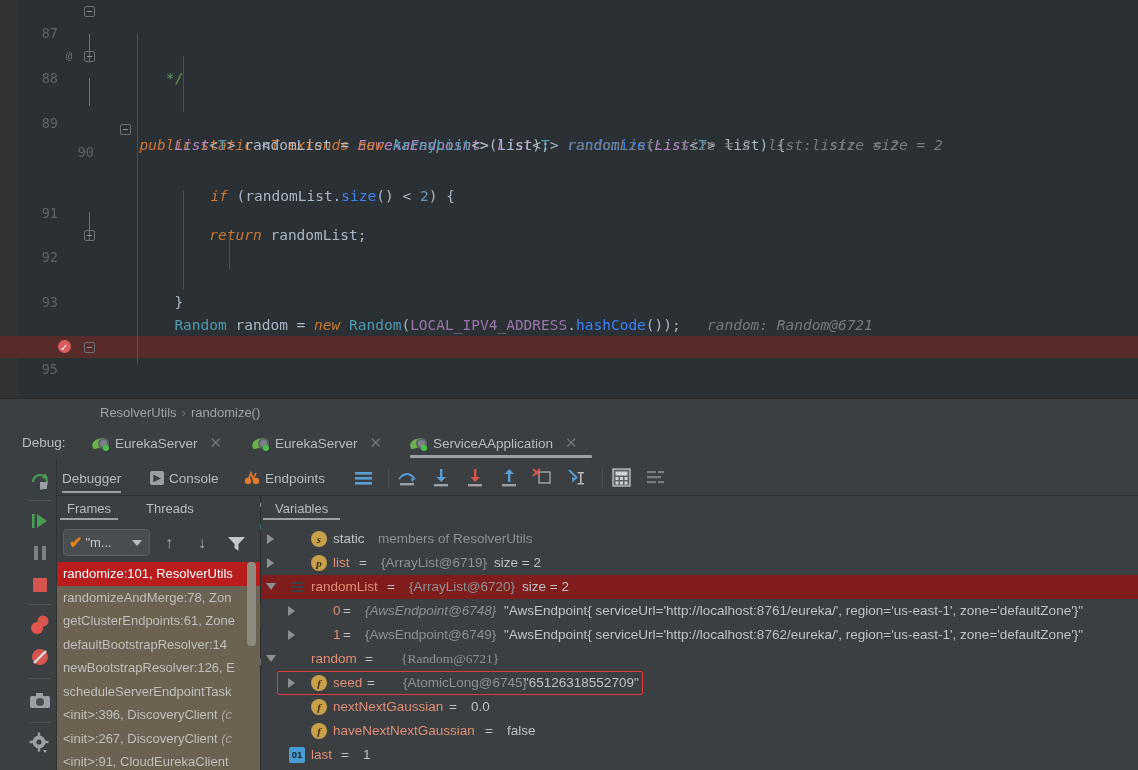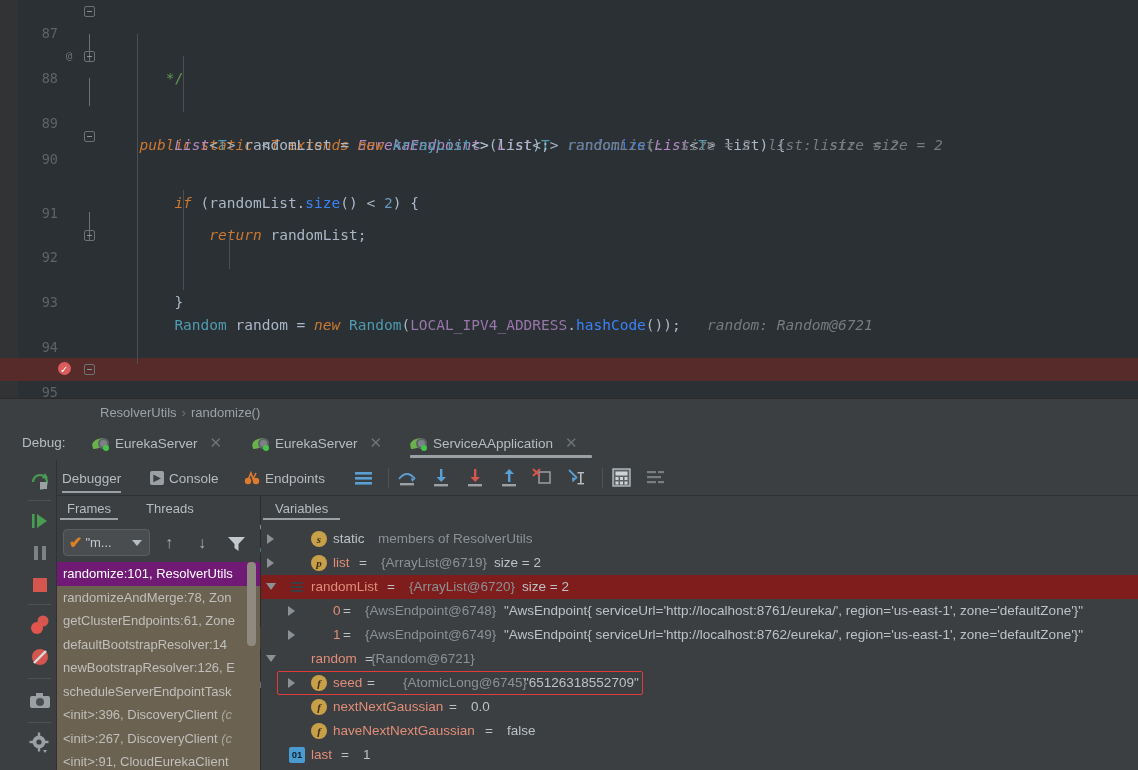--- a/index.html
+++ b/index.html
@@ -91,21 +91,21 @@
       border:1px solid #5a5f62; border-radius:4px; background:#4a4d4f; display:flex; align-items:center; }
   #frame-selector .chk { color:#e08020; font-size:16px; margin-left:5px; font-weight:bold; }
   #frame-selector .ftxt { font-size:13px; color:#c3c9cc; margin-left:3px; }
   #frame-selector .carot { position:absolute; right:7px; top:10px; border-left:5px solid transparent;
       border-right:5px solid transparent; border-top:6px solid #b6bcc0; }
   .farrow { position:absolute; top:38px; font-size:16px; color:#a6abae; }
   #frames-list { position:absolute; left:0; top:66px; width:203px; height:208px; background:#6b6252;
                  overflow:hidden; }
   .frame-row { height:23.5px; line-height:23.5px; padding-left:6px; font-size:13px; color:#c0bfbb;
                white-space:nowrap; overflow:hidden; }
-  .frame-row.sel { background:#701a75; color:#ffffff; }
+  .frame-row.sel { background:#b91c1c; color:#ffffff; }
   .frame-row i { color:#a9a59c; font-style:italic; }
   #frames-scroll { position:absolute; right:4px; top:0px; width:9px; height:84px; background:#8e8a80;
                    border-radius:4px; }
 
   
   #vars-pane { position:absolute; left:261px; top:496px; width:877px; height:274px; background:#3c3f41; }
   #vars-tab { position:absolute; left:14px; top:5px; font-size:13px; color:#b6bcc0; }
   #vars-tab:after { content:""; position:absolute; left:-12px; right:-12px; bottom:-4px; height:2px;
                     background:#9aa0a4; }
   #vars-list { position:absolute; left:0; top:31px; width:877px; height:243px; background:#3c3f41; }
@@ -156,21 +156,21 @@
     <span class="gmark g-at" style="top:0;">@</span>
     <span class="fi" style="top:6px;"></span>
     <span class="codetext"><span class="kw">  public static </span><span class="pun">&lt;</span><span class="kw">T extends </span><span class="cls">EurekaEndpoint</span><span class="pun">&gt; </span><span class="cls">List</span><span class="pun">&lt;</span><span class="typ">T</span><span class="pun">&gt; </span><span class="mth">randomize</span><span class="pun">(</span><span class="cls">List</span><span class="pun">&lt;</span><span class="typ">T</span><span class="pun">&gt; </span><span class="pun">list</span><span class="pun">) {</span><span class="hint">   </span><span class="hint">list:  size = 2</span></span>
   </div>
 
   <div class="code-line" style="top:44.8px;">
     <span class="ln">89</span>
     <span class="codetext"><span class="pun">      </span><span class="cls">List</span><span class="pun">&lt;</span><span class="typ">T</span><span class="pun">&gt; randomList = </span><span class="kw">new </span><span class="typ">ArrayList</span><span class="pun">&lt;&gt;(list);</span><span class="hint">  </span><span class="hint">randomList:  size = 2  list:  size = 2</span></span>
   </div>
 
-  <div class="code-line" style="top:58px;">
+  <div class="code-line" style="top:51px;margin-left:36px;">
     <span class="ln">90</span>
     <span class="fi" style="top:6px;"></span>
     <span class="codetext"><span class="pun">      </span><span class="kw">if </span><span class="pun">(randomList.</span><span class="mth">size</span><span class="pun">() &lt; </span><span class="num">2</span><span class="pun">) {</span></span>
   </div>
 
   <div class="code-line" style="top:89.6px;">
     <span class="ln">91</span>
     <span class="codetext"><span class="pun">          </span><span class="kw">return </span><span class="pun">randomList;</span></span>
   </div>
 
@@ -178,24 +178,20 @@
     <span class="ln">92</span>
     <span class="fi" style="top:6px;"></span>
     <span class="codetext"><span class="pun">      }</span></span>
   </div>
 
   <div class="code-line" style="top:134.4px;">
     <span class="ln">93</span>
     <span class="codetext"><span class="typ">      Random </span><span class="pun">random = </span><span class="kw">new </span><span class="typ">Random</span><span class="pun">(</span><span class="fld">LOCAL_IPV4_ADDRESS</span><span class="pun">.</span><span class="mth">hashCode</span><span class="pun">());</span><span class="hint">   </span><span class="hint">random: Random@6721</span></span>
   </div>
 
-  <div class="code-line" style="top:156.8px;">
-    <span class="ln">94</span>
-    <span class="codetext"><span class="kw">      int </span><span class="pun">last = randomList.</span><span class="mth">size</span><span class="pun">() - </span><span class="num">1</span><span class="pun">;</span><span class="hint">  </span><span class="hint">last: 1</span></span>
-  </div>
 
   <div class="code-line hl-bp" style="top:179.2px;">
     <span class="ln">95</span>
     <span class="bp-dot"></span>
     <span class="fi" style="top:6px;"></span>
     <span class="codetext"><span class="kw">      for </span><span class="pun">(</span><span class="kw">int </span><span class="pun">i = </span><span class="num">0</span><span class="pun">; i &lt; last; i++) {</span><span class="hint">  </span><span class="hint">last: 1</span></span>
   </div>
 
   <div class="code-line" style="top:201.6px;">
     <span class="ln">96</span>
@@ -474,39 +470,39 @@
       <span class="vtext vval" style="left:126px;"> = </span>
       <span class="vtext vdim" style="left:148px;">{ArrayList@6720}</span>
       <span class="vtext vval" style="left:261px;">size = 2</span>
     </div>
 
     <div class="vrow">
       <span class="tri right" style="left:27px;"></span>
       <span class="vicon ic-list" style="left:50px;"></span>
       <span class="vtext vname" style="left:72px;">0</span>
       <span class="vtext vval" style="left:82px;"> = </span>
-      <span class="vtext vdim" style="left:104px;">{AwsEndpoint@6748}</span>
+      <span class="vtext vdim" style="left:104px;font-style:italic;">{AwsEndpoint@6748}</span>
       <span class="vtext vstr" style="left:243px;">"AwsEndpoint{ serviceUrl='http://localhost:8761/eureka/', region='us-east-1', zone='defaultZone'}"</span>
     </div>
 
     <div class="vrow">
       <span class="tri right" style="left:27px;"></span>
       <span class="vicon ic-list" style="left:50px;"></span>
       <span class="vtext vname" style="left:72px;">1</span>
       <span class="vtext vval" style="left:82px;"> = </span>
       <span class="vtext vdim" style="left:104px;">{AwsEndpoint@6749}</span>
       <span class="vtext vstr" style="left:243px;">"AwsEndpoint{ serviceUrl='http://localhost:8762/eureka/', region='us-east-1', zone='defaultZone'}"</span>
     </div>
 
     <div class="vrow">
       <span class="tri down" style="left:5px;"></span>
       <span class="vicon ic-list" style="left:28px;"></span>
       <span class="vtext vname" style="left:50px;">random</span>
       <span class="vtext vval" style="left:104px;"> = </span>
-      <span class="vtext vdim" style="left:110px;">{Random@6721}</span>
+      <span class="vtext vdim" style="left:140px;font-family:Liberation Serif, serif;">{Random@6721}</span>
     </div>
 
     <div class="vrow">
       <span class="tri right" style="left:27px;"></span>
       <span class="vicon ic-circle" style="left:50px;">f</span>
       <span class="vtext vname" style="left:72px;">seed</span>
       <span class="vtext vval" style="left:106px;"> = </span>
       <span class="vtext vdim" style="left:142px;text-align:center;">{AtomicLong@6745}</span>
       <span class="vtext vstr" style="left:263px;">"65126318552709"</span>
       <div id="seed-highlight"></div>

